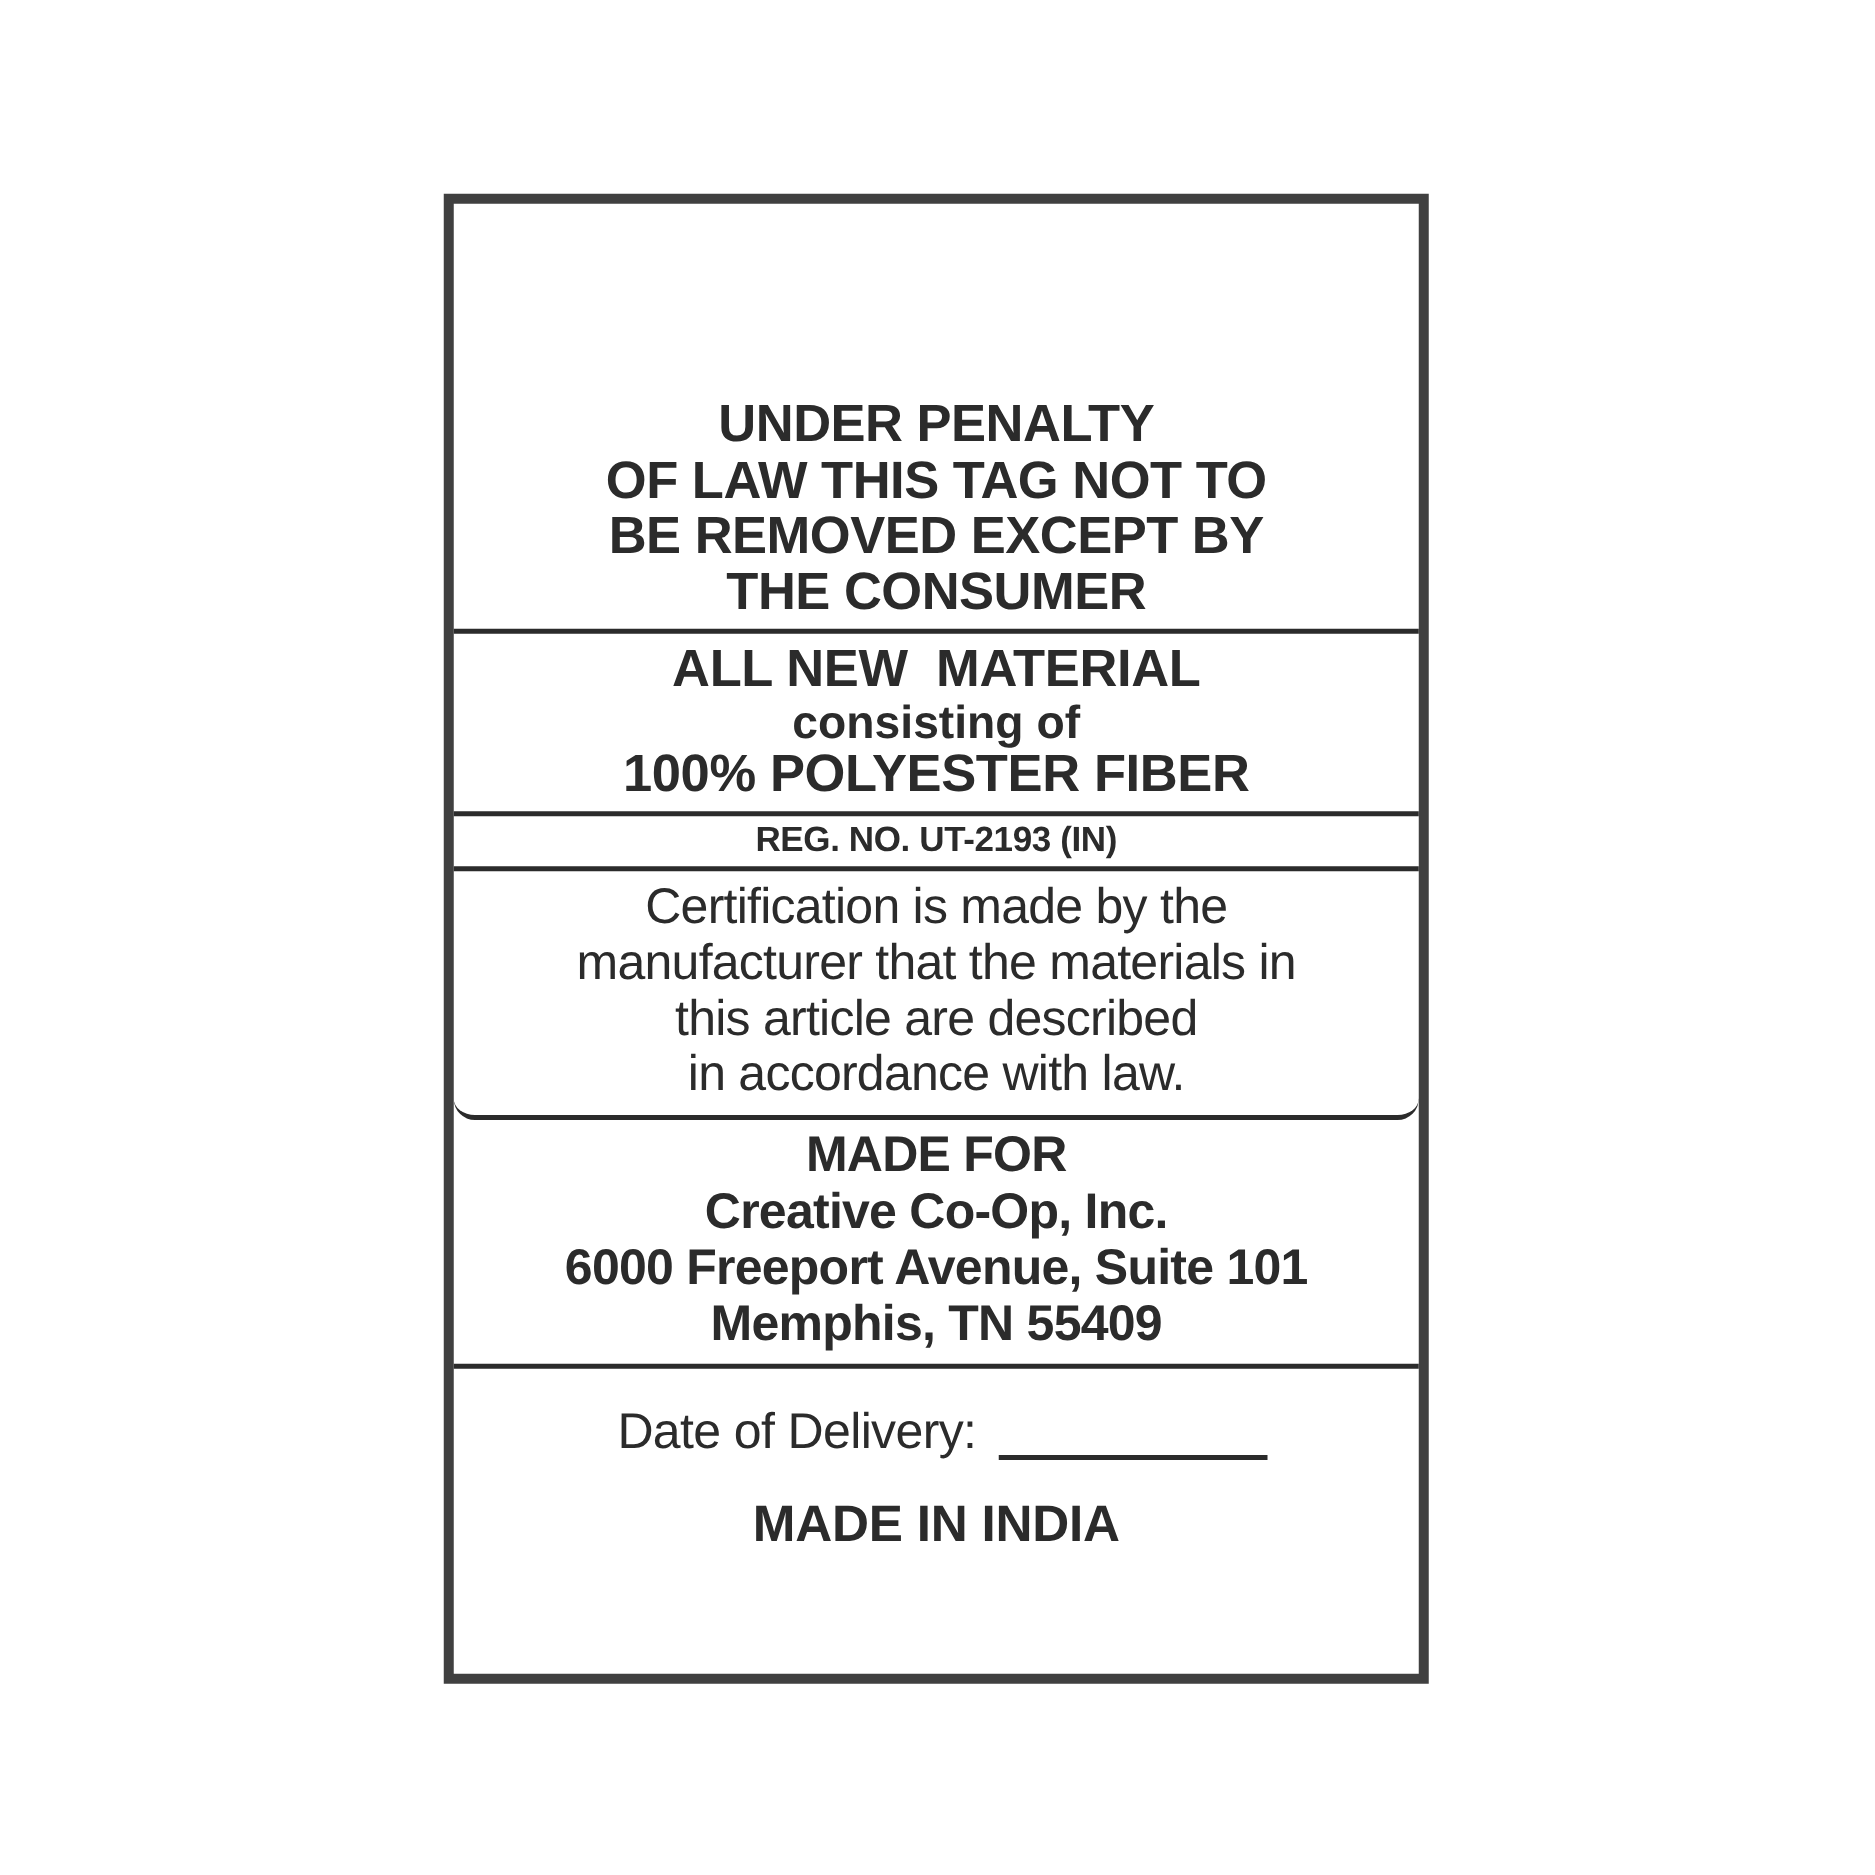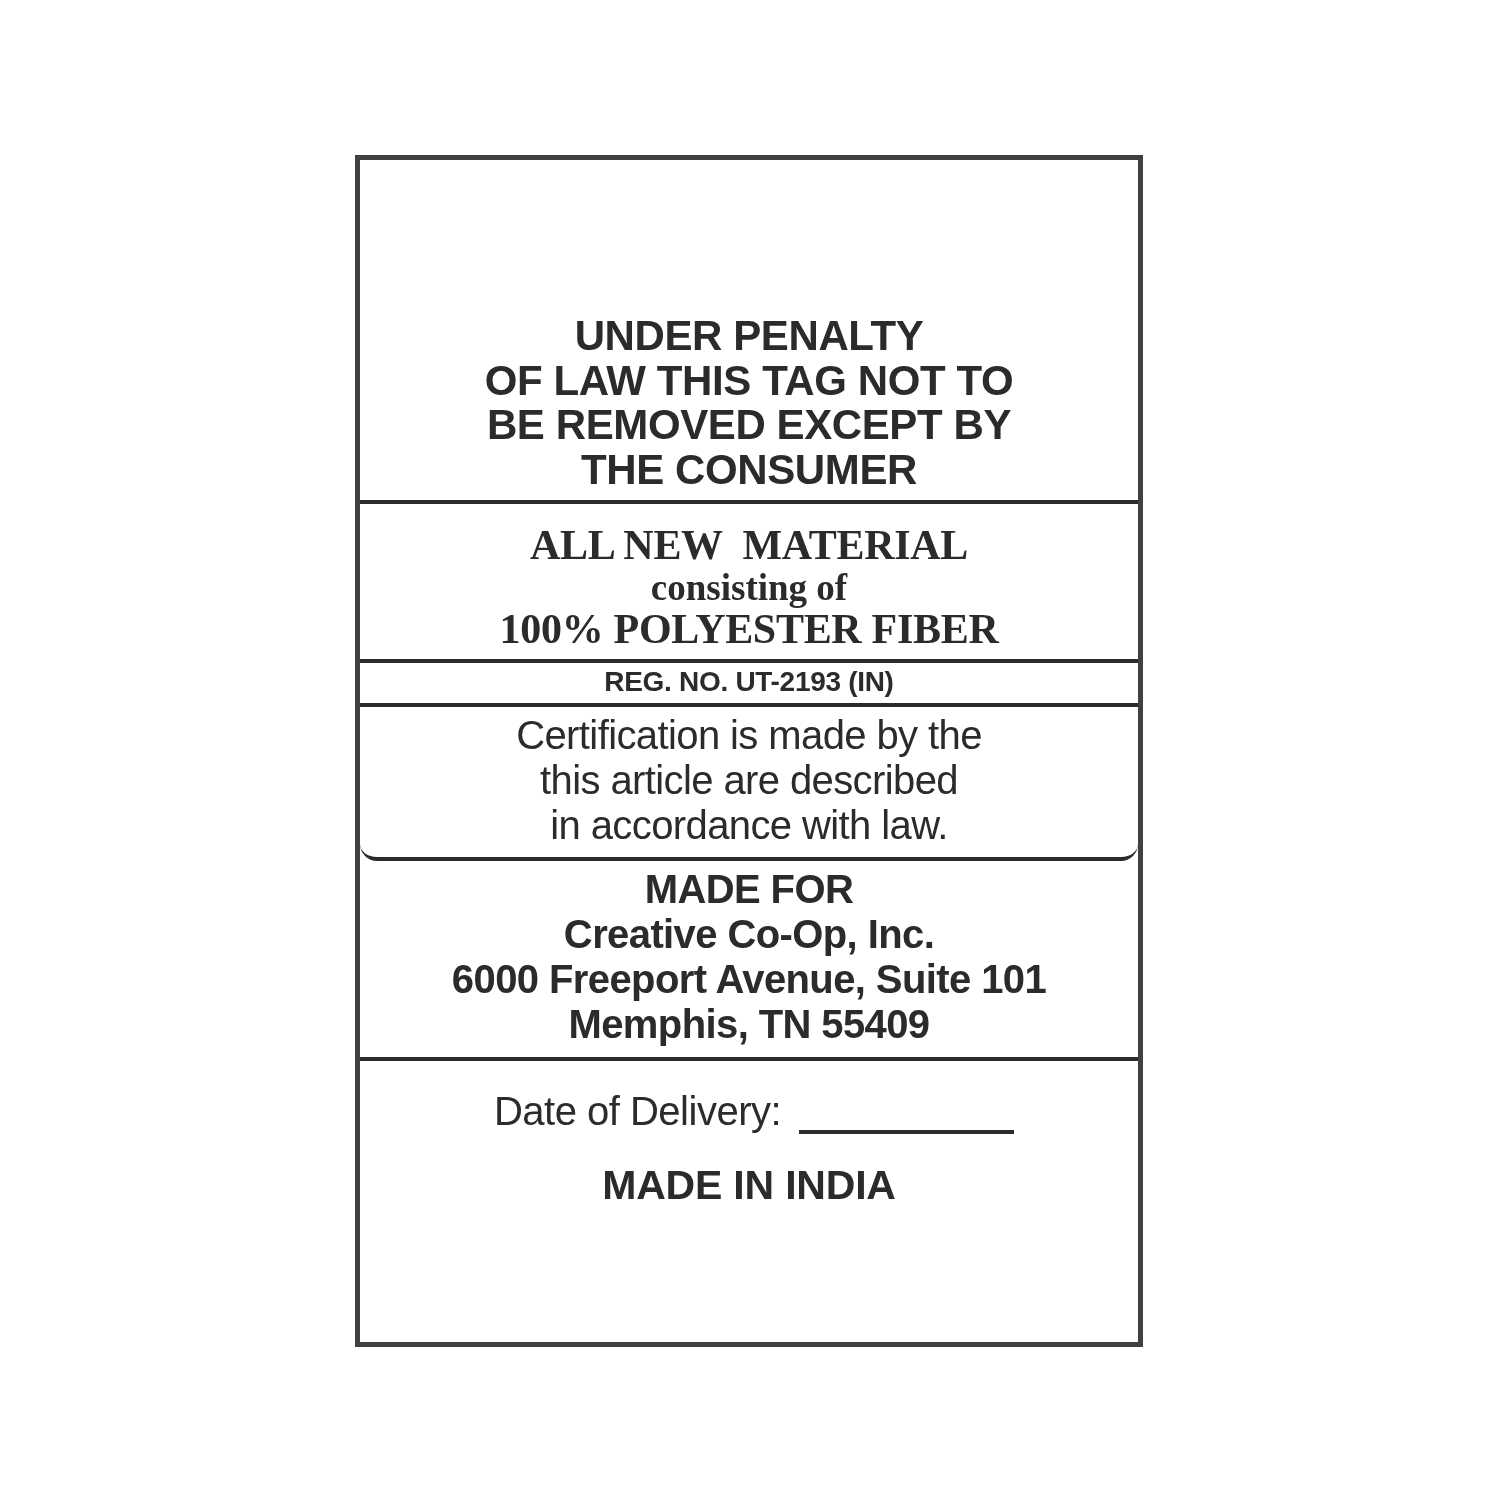--- a/index.html
+++ b/index.html
@@ -13,21 +13,21 @@
     font-family: "Liberation Sans", sans-serif;
     color: #2b2b2b;
     position: relative;
   }
   #label-tag {
     position: absolute;
     left: 355px;
     top: 155px;
     width: 788px;
     height: 1192px;
-    border: 5px solid #404040;
+    border: 8px solid #404040;
     background: #ffffff;
     box-sizing: border-box;
     display: flex;
     flex-direction: column;
   }
   .spacer-top {
     height: 150px;
     flex: none;
   }
   .spacer-bottom {
@@ -49,22 +49,21 @@
     white-space: pre;
   }
   
   #penalty-section .line {
     font-size: 42px;
     font-weight: bold;
     letter-spacing: -0.4px;
   }
   
   #material-section {
-    padding-top: 19px;
-    font-family: Liberation Serif, serif;
+    padding-top: 6px;
   }
   #material-section .line-strong {
     font-size: 42px;
     font-weight: bold;
     letter-spacing: -0.3px;
   }
   #material-section .line-mid {
     font-size: 37px;
     font-weight: bold;
   }
@@ -156,20 +155,21 @@
     <span class="line line-mid">consisting of</span>
     <span class="line line-strong">100% POLYESTER FIBER</span>
   </div>
 
   <div class="section" id="reg-section">
     <span class="line">REG. NO. UT-2193 (IN)</span>
   </div>
 
   <div class="section" id="certification-section">
     <span class="line">Certification is made by the</span>
+    <span class="line">manufacturer that the materials in</span>
     <span class="line">this article are described</span>
     <span class="line">in accordance with law.</span>
   </div>
 
   <div class="section" id="madefor-section">
     <span class="line heading">MADE FOR</span>
     <span class="line">Creative Co-Op, Inc.</span>
     <span class="line">6000 Freeport Avenue, Suite 101</span>
     <span class="line">Memphis, TN 55409</span>
   </div>

